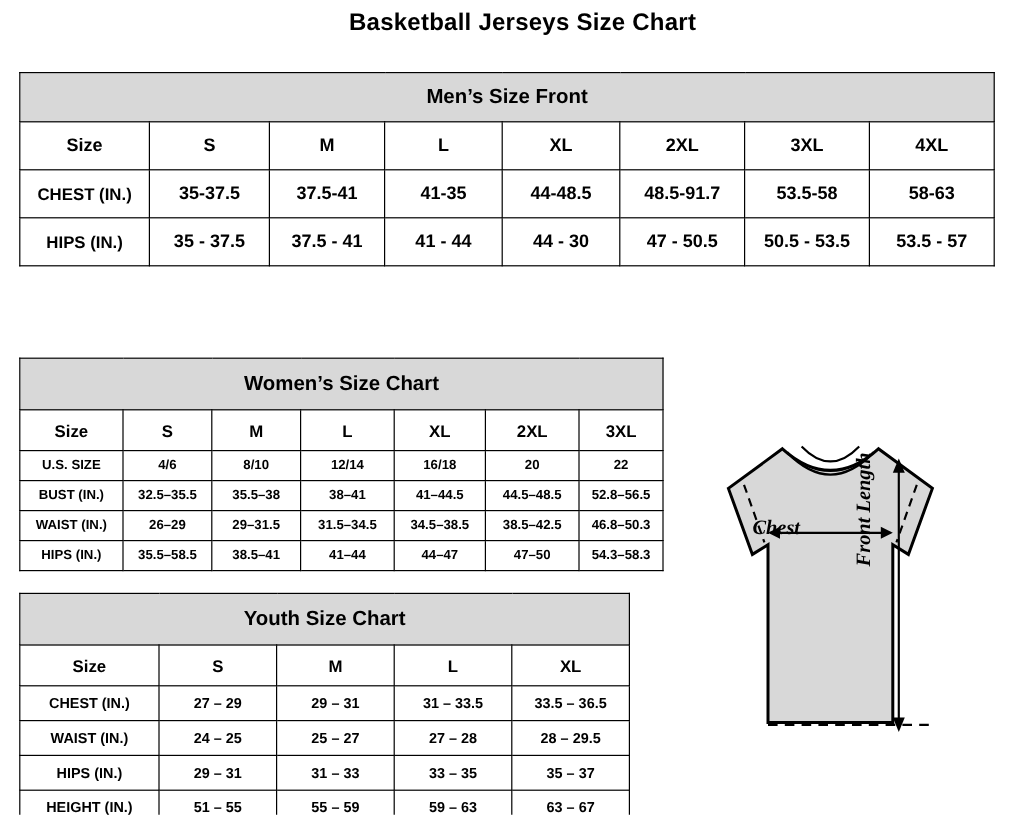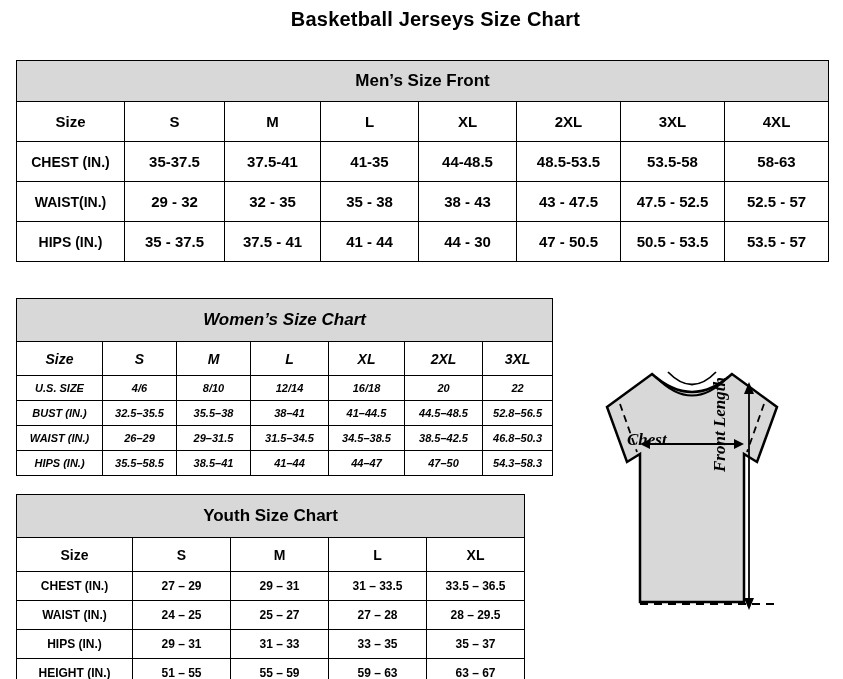--- a/index.html
+++ b/index.html
@@ -49,21 +49,21 @@
   }
   
   #mens-chart { left: 16px; top: 60px; width: 812px; }
   #mens-chart table { width: 812px; }
   #mens-chart .caption-cell { height: 40px; font-size: 17px; }
   #mens-chart th, #mens-chart td { height: 39px; font-size: 15px; }
   #mens-chart .row-label { font-size: 14px; }
 
   
   #womens-chart { left: 16px; top: 298px; width: 536px; }
-  #womens-chart table { width: 536px; font-style: italic; }
+  #womens-chart table { width: 536px; }
   #womens-chart .caption-cell { height: 42px; font-size: 17px; }
   #womens-chart th { height: 33px; font-size: 14px; }
   #womens-chart td { height: 24px; font-size: 11px; }
   #womens-chart .row-label { font-size: 11px; }
 
   
   #youth-chart { left: 16px; top: 494px; width: 508px; }
   #youth-chart table { width: 508px; }
   #youth-chart .caption-cell { height: 42px; font-size: 17px; }
   #youth-chart th { height: 33px; font-size: 14px; }
@@ -129,33 +129,23 @@
         <th class="hdr-cell">2XL</th>
         <th class="hdr-cell">3XL</th>
         <th class="hdr-cell">4XL</th>
       </tr>
       <tr>
         <td class="row-label">CHEST (IN.)</td>
         <td>35-37.5</td>
         <td>37.5-41</td>
         <td>41-35</td>
         <td>44-48.5</td>
-        <td>48.5-53.5</td>
+        <td>48.5-91.7</td>
         <td>53.5-58</td>
         <td>58-63</td>
-      </tr>
-      <tr>
-        <td class="row-label">WAIST(IN.)</td>
-        <td>29 - 32</td>
-        <td>32 - 35</td>
-        <td>35 - 38</td>
-        <td>38 - 43</td>
-        <td>43 - 47.5</td>
-        <td>47.5 - 52.5</td>
-        <td>52.5 - 57</td>
       </tr>
       <tr>
         <td class="row-label">HIPS (IN.)</td>
         <td>35 - 37.5</td>
         <td>37.5 - 41</td>
         <td>41 - 44</td>
         <td>44 - 30</td>
         <td>47 - 50.5</td>
         <td>50.5 - 53.5</td>
         <td>53.5 - 57</td>

